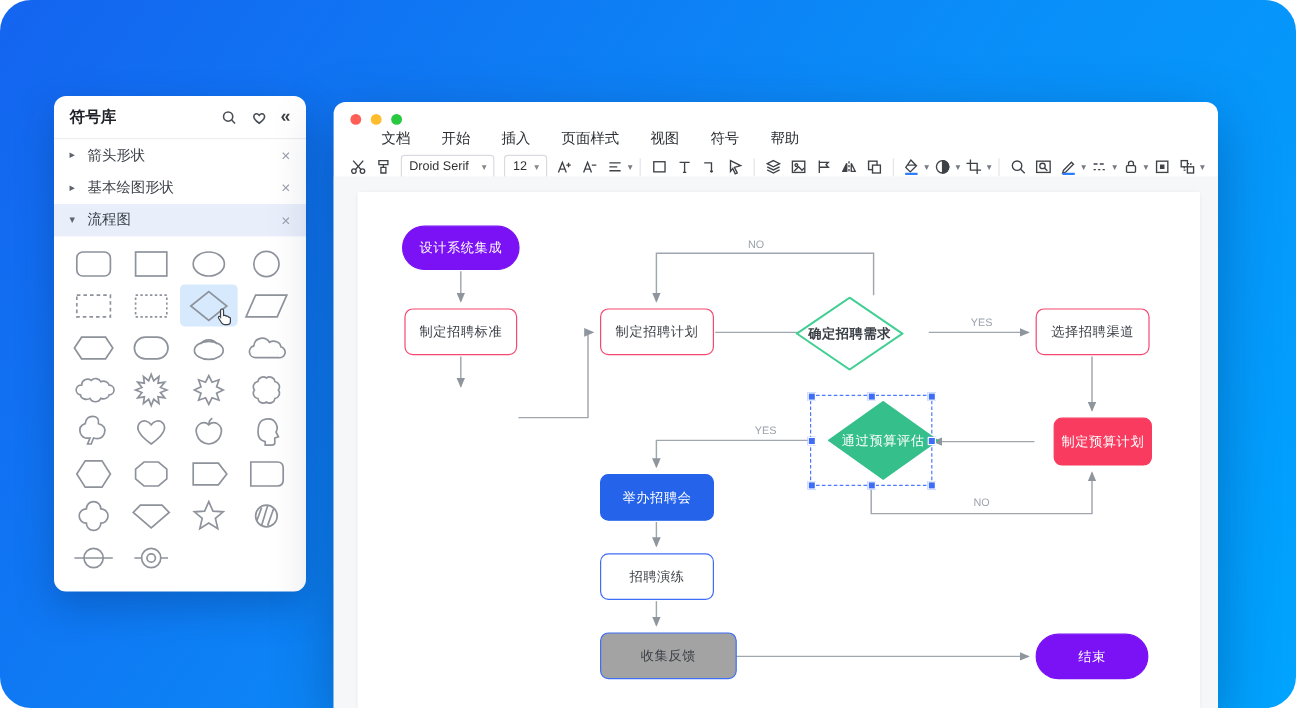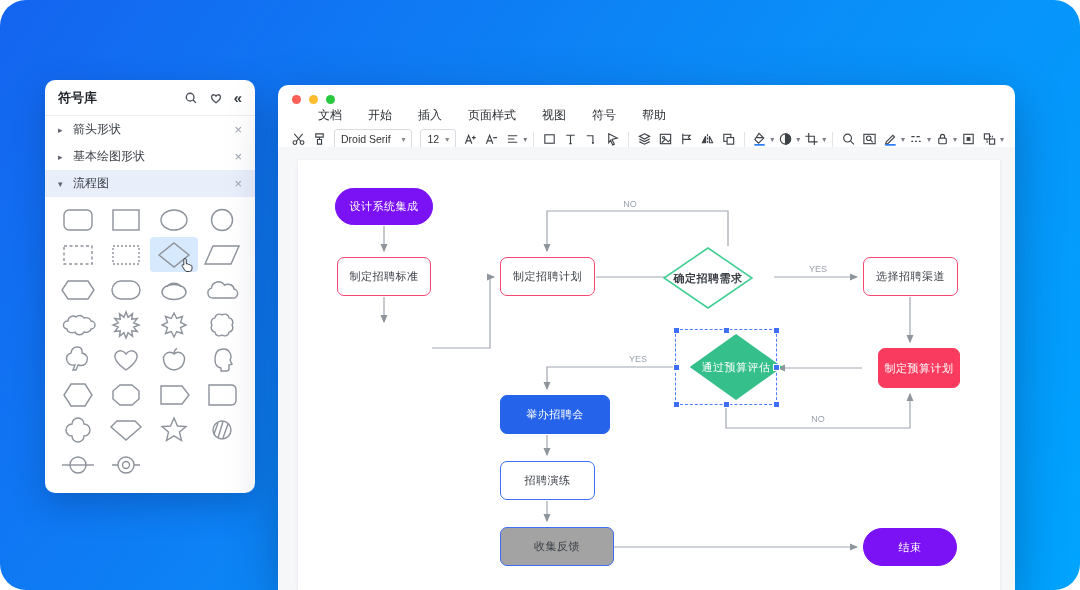--- a/index.html
+++ b/index.html
@@ -496,21 +496,21 @@
             <div class="handle" style="left: calc(100% - 3.5px); top: calc(0% - 3.5px);"></div>
             <div class="handle" style="left: calc(0% - 3.5px); top: calc(50% - 3.5px);"></div>
             <div class="handle" style="left: calc(100% - 3.5px); top: calc(50% - 3.5px);"></div>
             <div class="handle" style="left: calc(0% - 3.5px); top: calc(100% - 3.5px);"></div>
             <div class="handle" style="left: calc(50% - 3.5px); top: calc(100% - 3.5px);"></div>
             <div class="handle" style="left: calc(100% - 3.5px); top: calc(100% - 3.5px);"></div>
           </div>
           <div class="node rect" style="left: 585px; top: 201px; width: 82px; height: 40px; color: rgb(255, 255, 255); background: rgb(248, 59, 95); border: 1.6px solid rgb(248, 59, 95); margin-left: 15px;">
             <span>制定预算计划</span>
           </div>
-          <div class="node rect" style="left: 222px; top: 248px; width: 110px; height: 39px; color: rgb(255, 255, 255); background: rgb(37, 99, 235); border: 1.6px solid rgb(37, 99, 235);">
+          <div class="node rect" style="left: 222px; top: 248px; width: 95px; height: 39px; color: rgb(255, 255, 255); background: rgb(37, 99, 235); border: 1.6px solid rgb(37, 99, 235);">
             <span>举办招聘会</span>
           </div>
           <div class="node rect" style="left: 222px; top: 314px; width: 95px; height: 39px; color: rgb(58, 63, 70); background: rgb(255, 255, 255); border: 1.6px solid rgb(62, 109, 246);">
             <span>招聘演练</span>
           </div>
           <div class="node rect" style="left: 222px; top: 380px; width: 114px; height: 39px; color: rgb(58, 63, 70); background: #a3a3a3; border: 1.6px solid rgb(62, 109, 246);">
             <span>收集反馈</span>
           </div>
           <div class="node stadium" style="left: 585px; top: 381px; width: 94px; height: 38px; color: rgb(255, 255, 255); background: rgb(122, 18, 245); border: 1.6px solid rgb(122, 18, 245);">
             <span>结束</span>

